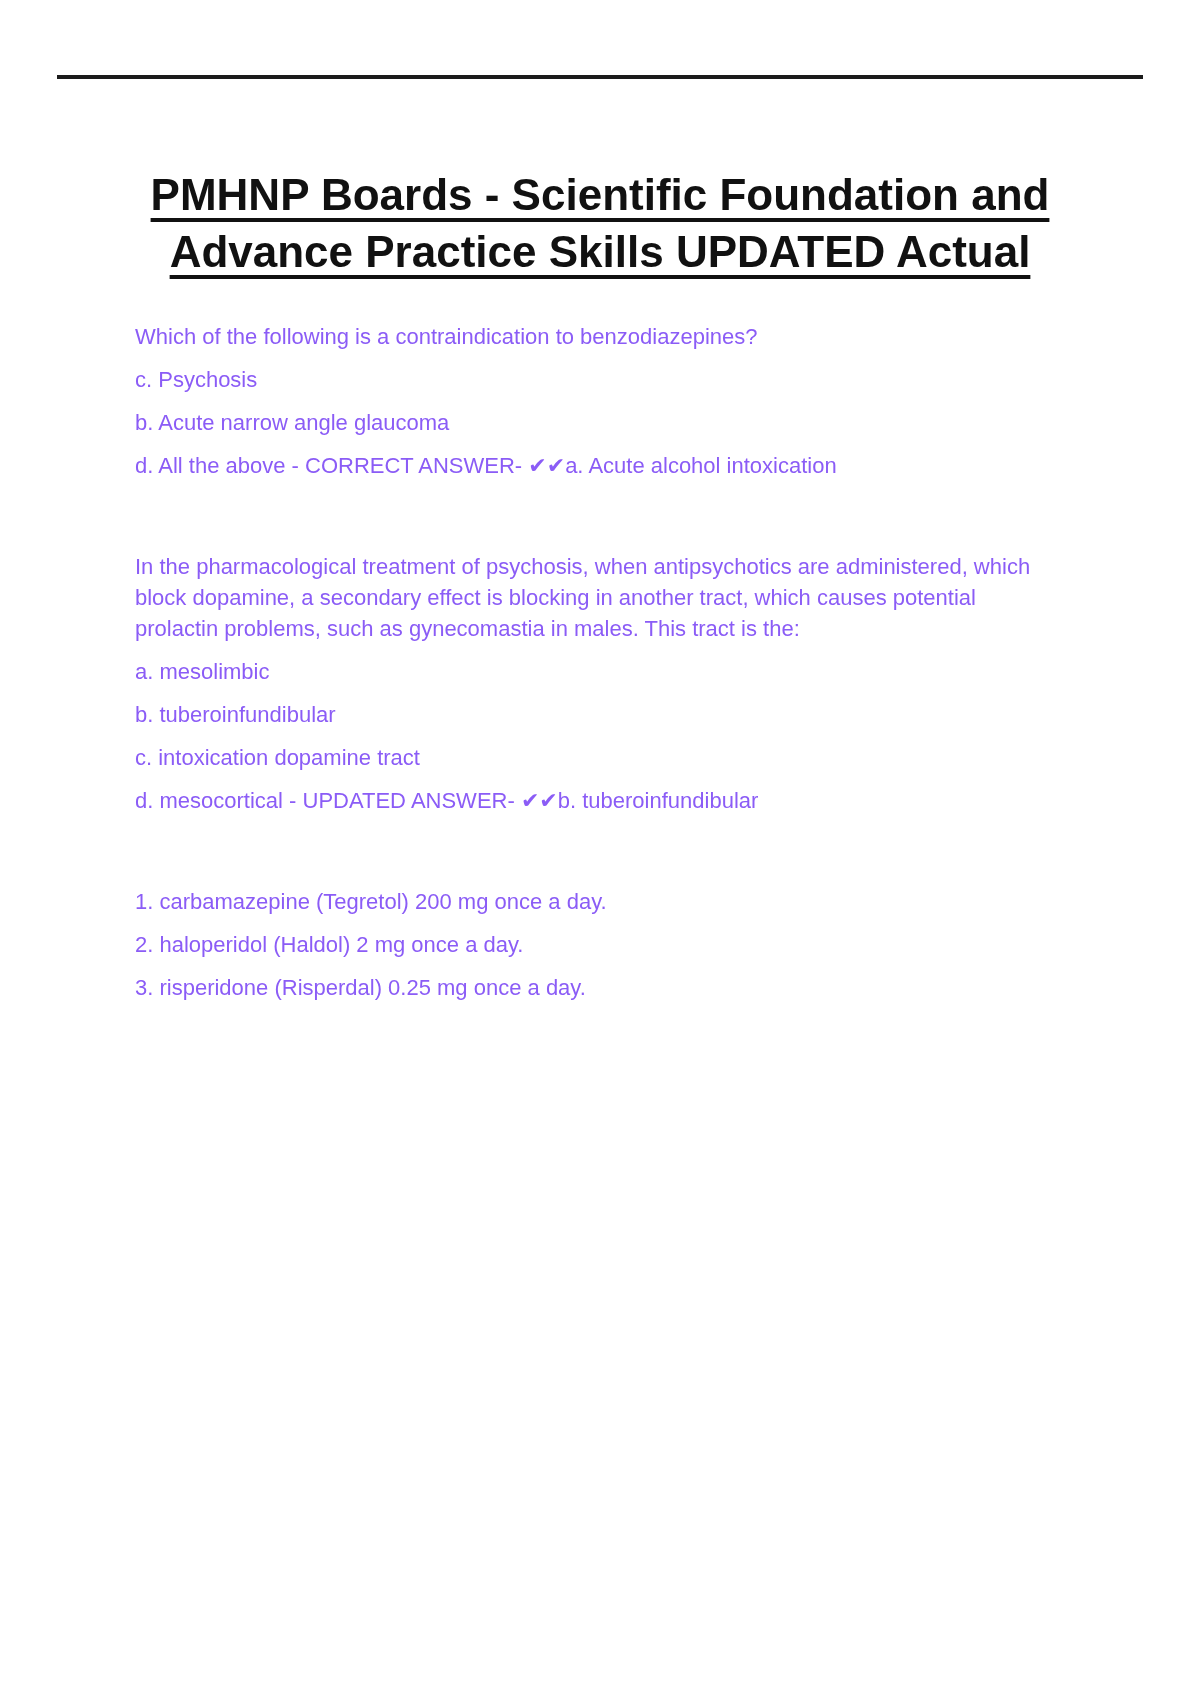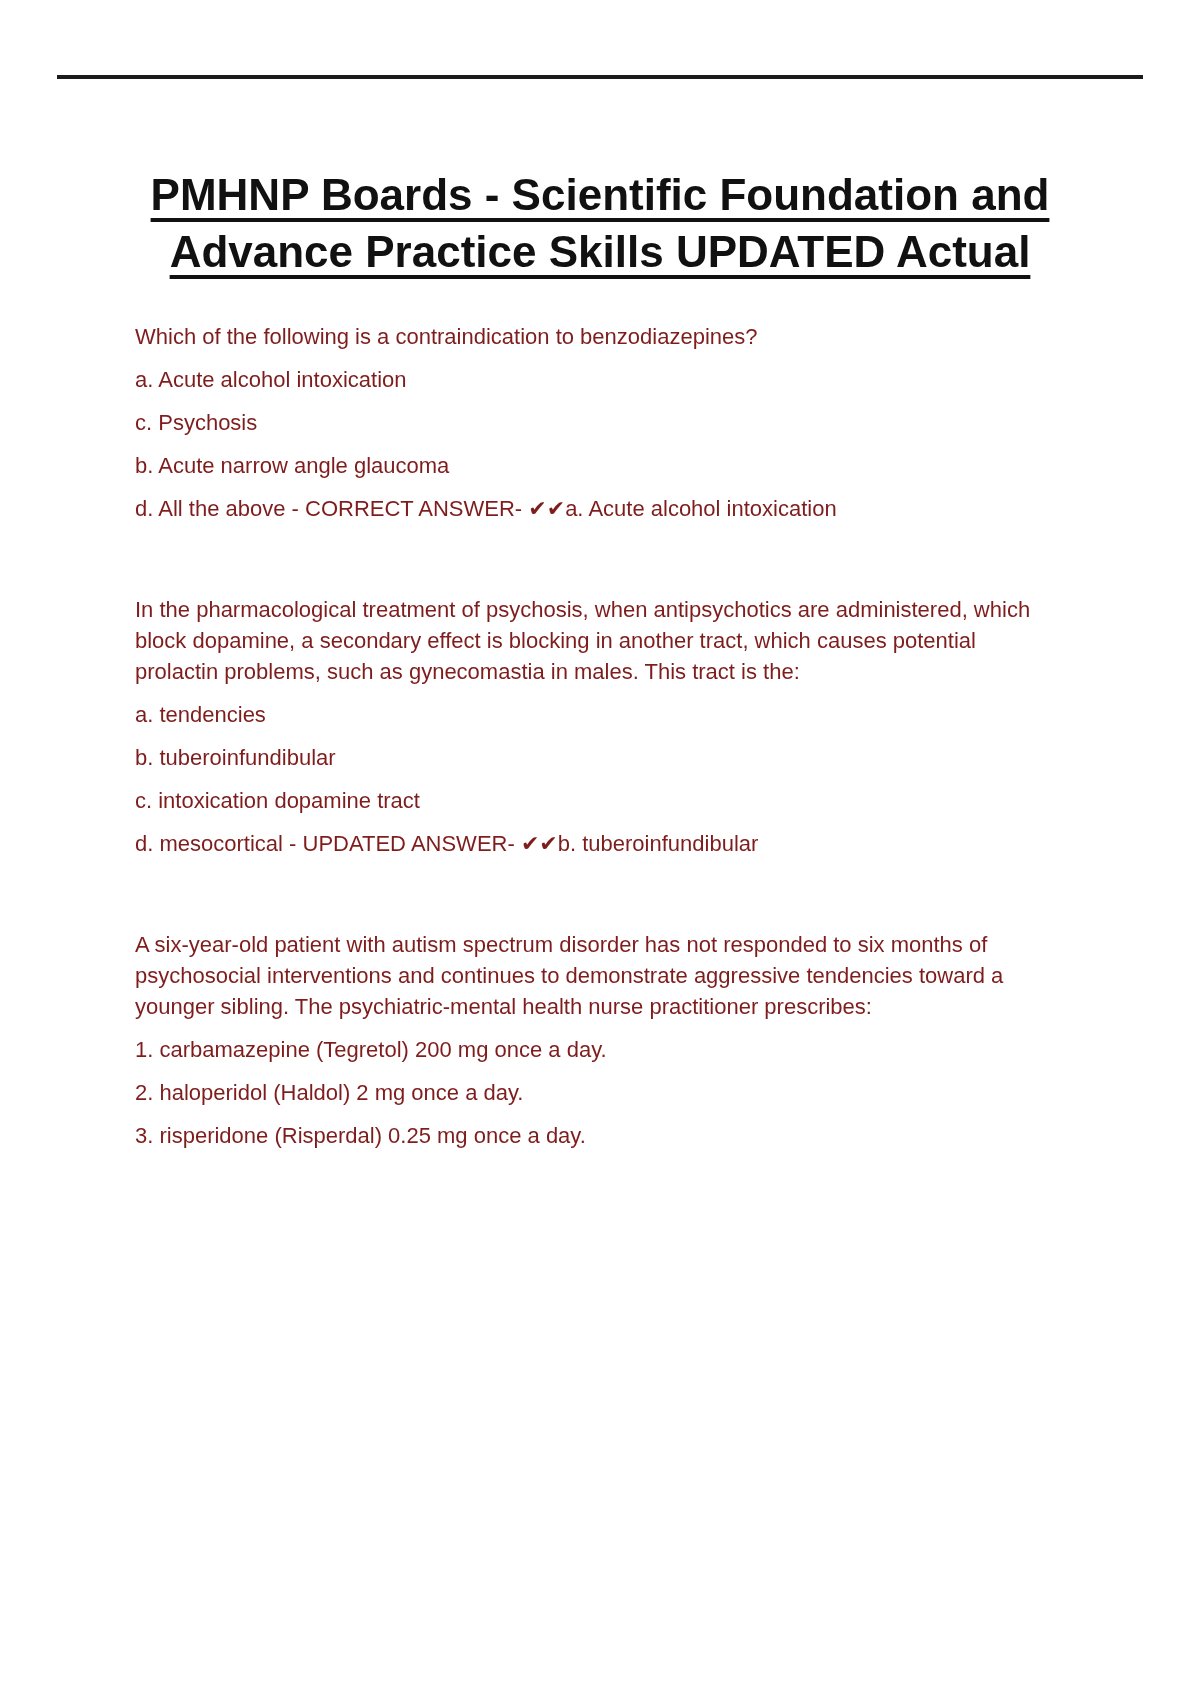--- a/index.html
+++ b/index.html
@@ -48,55 +48,53 @@
 
   .body-col {
     margin: 0 auto 0 135px;
     width: 910px;
   }
   .question-block { margin-bottom: 70px; }
   .question-block p {
     margin: 0 0 12px 0;
     font-size: 22px;
     line-height: 31px;
-    color: #7f1d1d;
+    color: #8b5cf6;
   }
 </style>
 </head>
 <body>
 
 <div class="page">
   <div class="rule rule-top"></div>
 
   <div class="content">
     <h1 class="doc-title">
       <span class="title-line">PMHNP Boards - Scientific Foundation and</span>
       <span class="title-line">Advance Practice Skills UPDATED Actual</span>
     </h1>
 
     <div class="body-col">
 
       <div class="question-block">
         <p>Which of the following is a contraindication to benzodiazepines?</p>
-        <p>a. Acute alcohol intoxication</p>
         <p>c. Psychosis</p>
         <p>b. Acute narrow angle glaucoma</p>
         <p>d. All the above - CORRECT ANSWER- ✔✔a. Acute alcohol intoxication</p>
       </div>
 
       <div class="question-block">
         <p>In the pharmacological treatment of psychosis, when antipsychotics are administered, which block dopamine, a secondary effect is blocking in another tract, which causes potential prolactin problems, such as gynecomastia in males. This tract is the:</p>
-        <p>a. tendencies</p>
+        <p>a. mesolimbic</p>
         <p>b. tuberoinfundibular</p>
         <p>c. intoxication dopamine tract</p>
         <p>d. mesocortical - UPDATED ANSWER- ✔✔b. tuberoinfundibular</p>
       </div>
 
       <div class="question-block">
-        <p>A six-year-old patient with autism spectrum disorder has not responded to six months of psychosocial interventions and continues to demonstrate aggressive tendencies toward a younger sibling. The psychiatric-mental health nurse practitioner prescribes:</p>
         <p>1. carbamazepine (Tegretol) 200 mg once a day.</p>
         <p>2. haloperidol (Haldol) 2 mg once a day.</p>
         <p>3. risperidone (Risperdal) 0.25 mg once a day.</p>
       </div>
 
 
     </div>
   </div>
 
   <div class="rule rule-bottom"></div>

